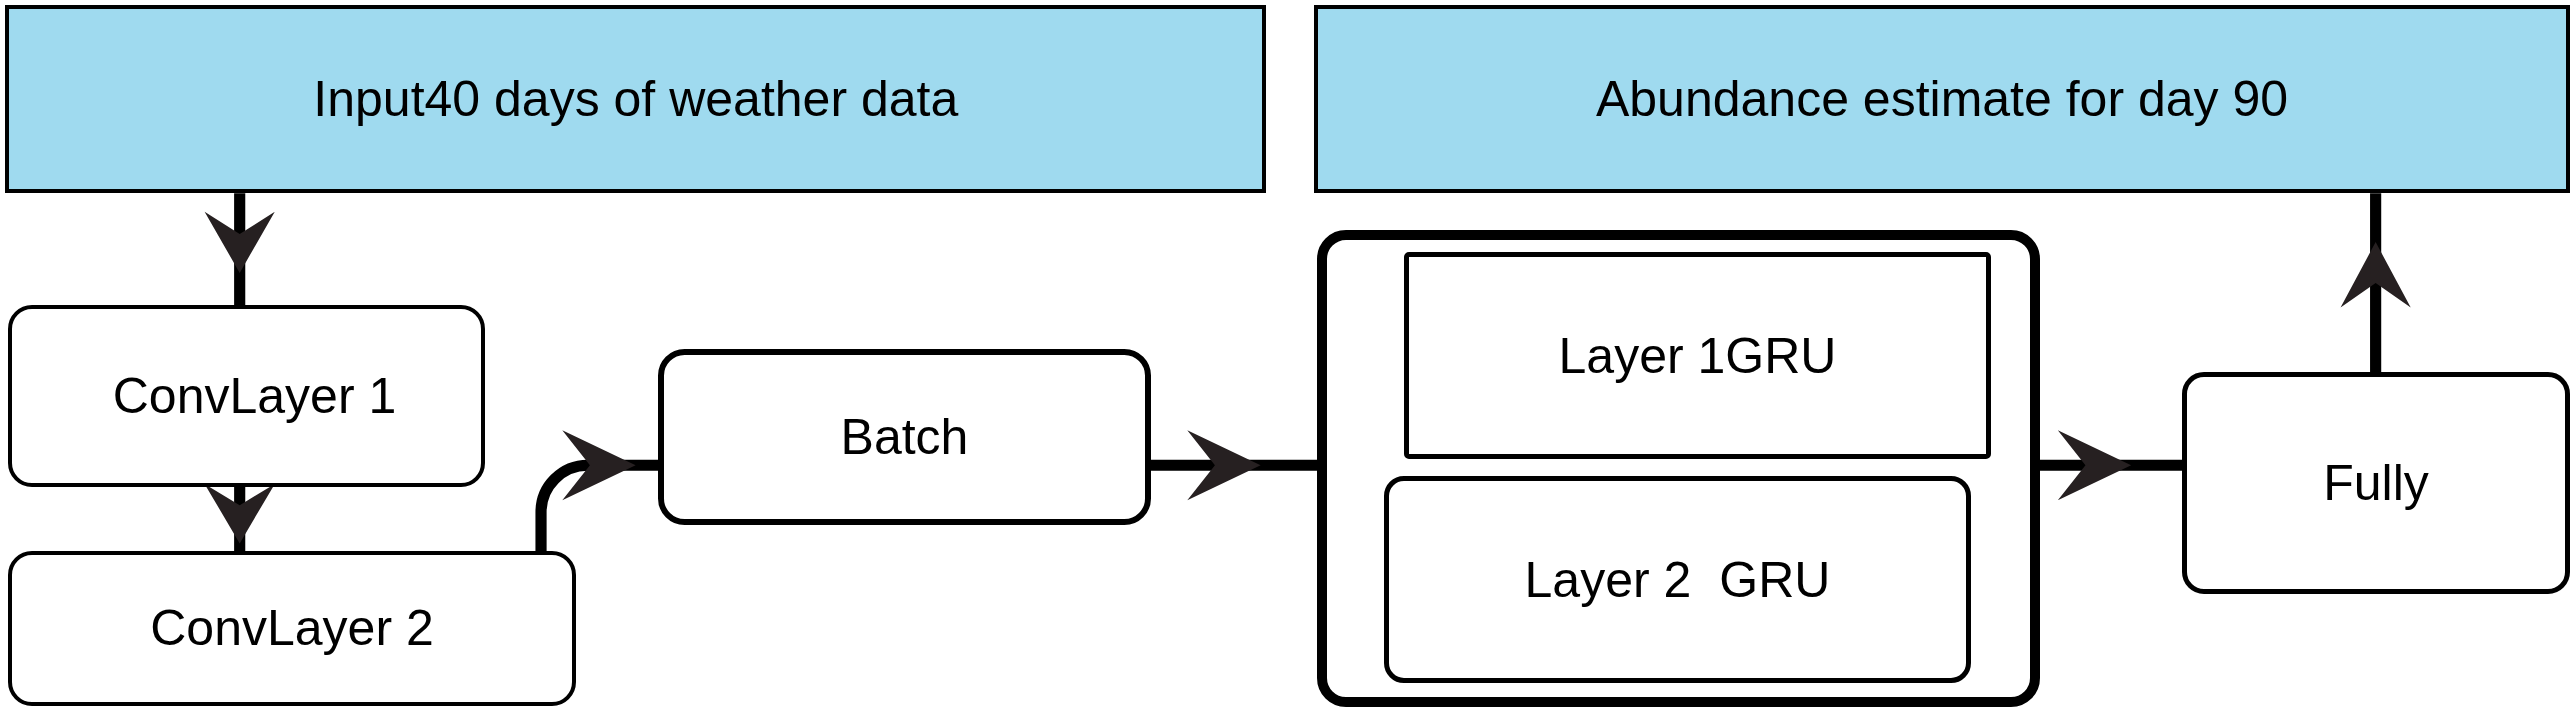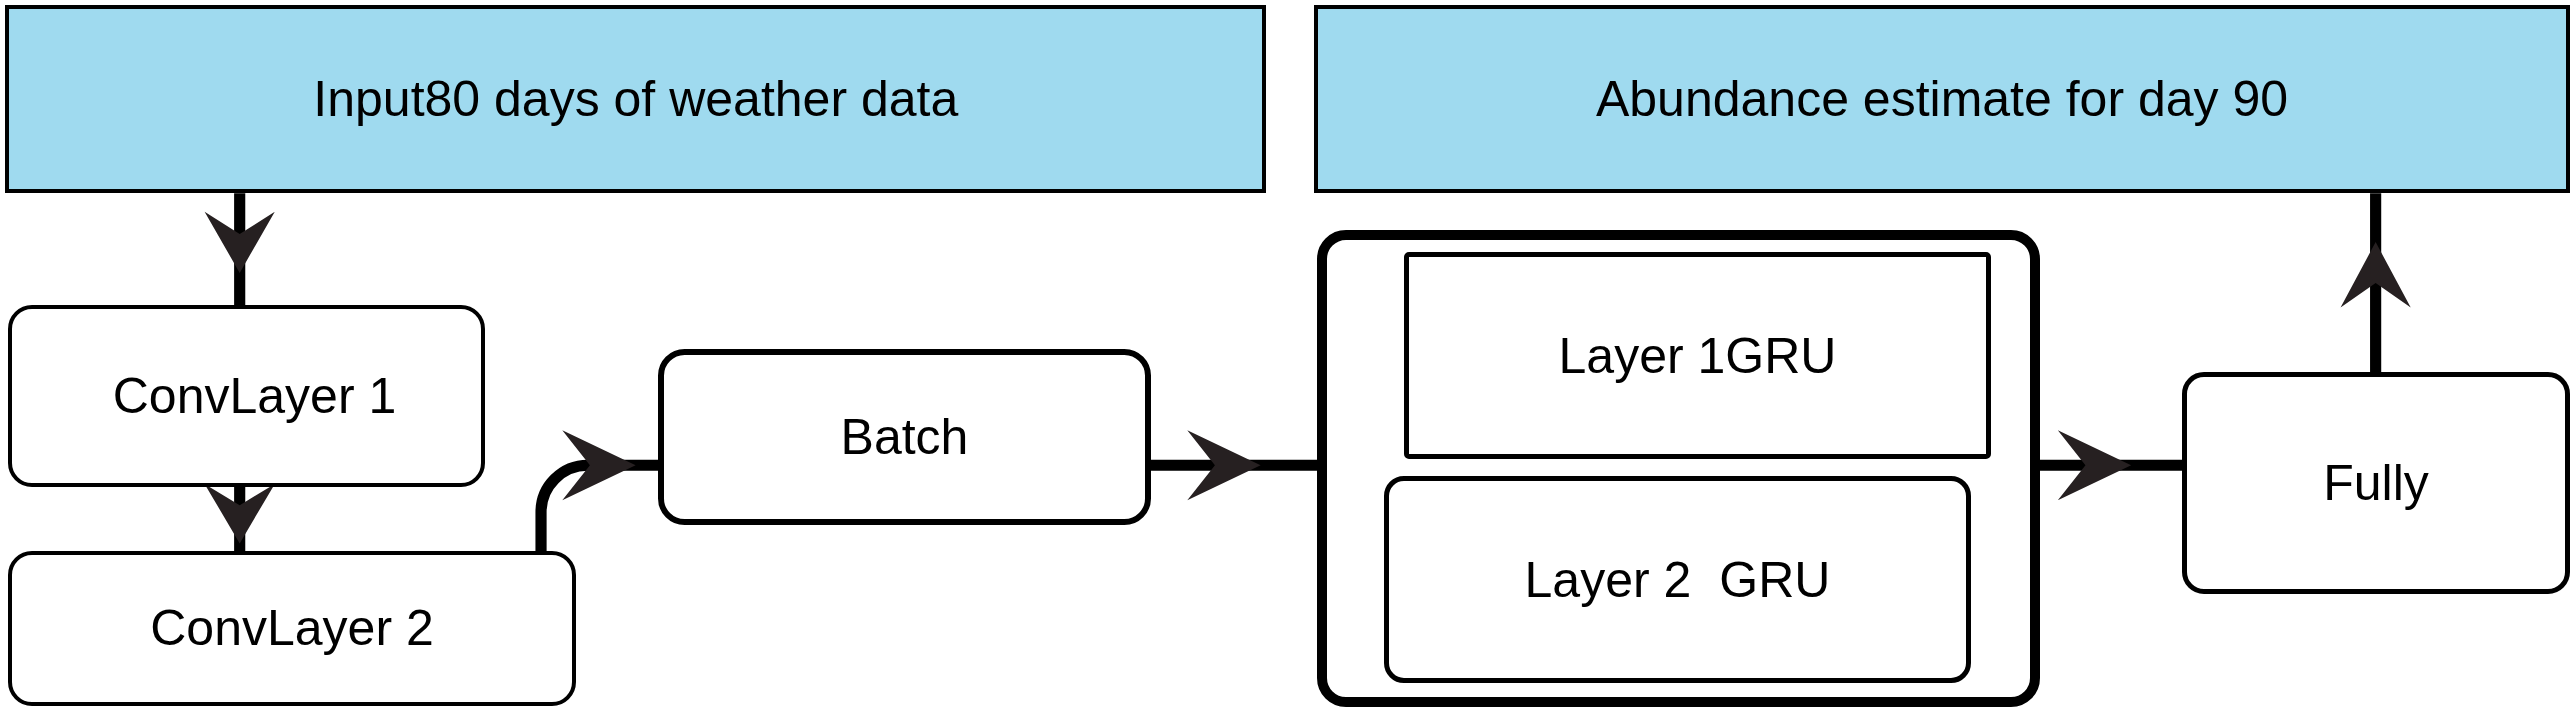--- a/index.html
+++ b/index.html
@@ -65,21 +65,21 @@
     </g>
 
     <g>
       <path d="M 4470 700 L 4470 363" stroke="var(--stroke)" stroke-width="21" fill="none"></path>
       <polygon points="4470,455 4404,578 4470,532 4536,578" fill="var(--arrowhead)"></polygon>
     </g>
   </svg>
 
   <div class="node io" style="left:5.3px;top:5.3px;width:1261px;height:188px;">
     <div class="ln">Input</div>
-    <div class="ln">80 days of weather data</div>
+    <div class="ln">40 days of weather data</div>
   </div>
 
   <div class="node io" style="left:1314px;top:5.3px;width:1256px;height:188px;">
     <div class="ln">Abundance estimate for day 90</div>
   </div>
 
   <div class="node rounded" style="left:8px;top:305px;width:477px;height:182px;border-width:4.8px;padding-left:16px;">
     <div class="ln">ConvLayer 1</div>
   </div>
 

